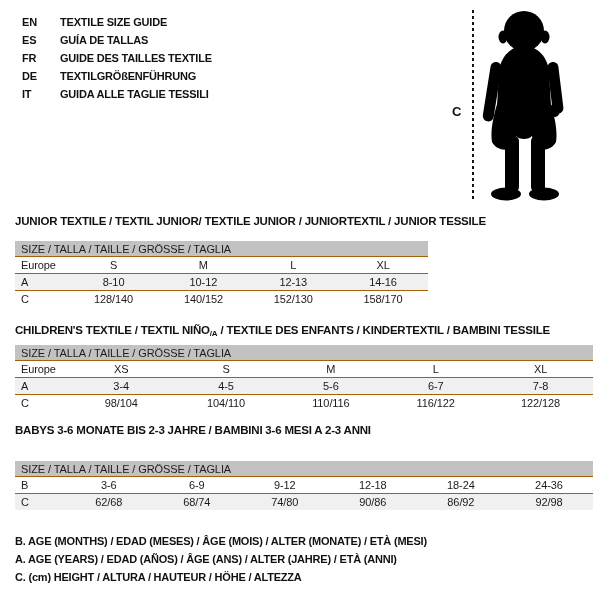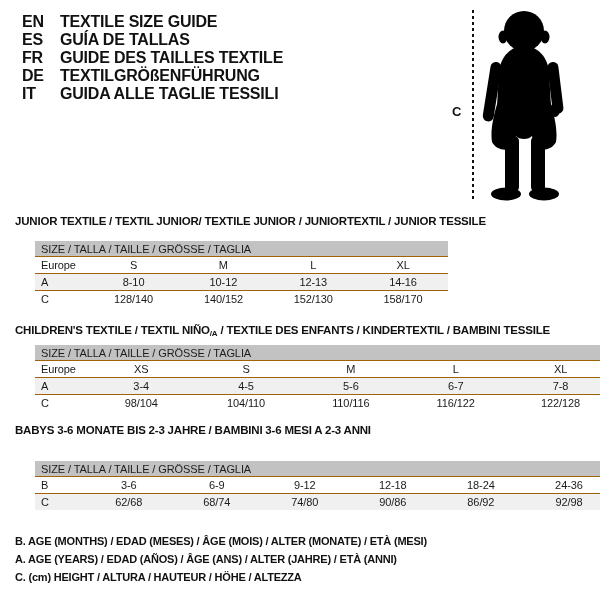--- a/index.html
+++ b/index.html
@@ -1,35 +1,35 @@
 <!DOCTYPE html>
 <html><head>
 <meta charset="utf-8">
 <style>
   html,body{margin:0;padding:0;background:#fff;}
   .page{position:relative;width:600px;height:600px;background:#fff;overflow:hidden;
         font-family:"Liberation Sans","DejaVu Sans",sans-serif;color:#111;}
 
   
   .lang-block{position:absolute;left:22px;top:13px;}
-  .lang-row{display:flex;font-weight:bold;font-size:16px;line-height:18px;letter-spacing:-0.2px;}
+  .lang-row{display:flex;font-weight:bold;font-size:11px;line-height:18px;letter-spacing:-0.2px;}
   .lang-code{width:38px;}
 
   
   .height-line{position:absolute;left:472px;top:10px;width:2px;height:192px;
     background:repeating-linear-gradient(to bottom,#111 0 3px,transparent 3px 6px);}
   .height-label{position:absolute;left:452px;top:104px;font-weight:bold;font-size:13px;}
   .baby{position:absolute;left:478px;top:6px;}
 
   
   .sec-title{position:absolute;left:15px;font-weight:bold;font-size:11.5px;letter-spacing:-0.2px;line-height:16px;}
   .sub{font-size:8px;vertical-align:-2px;}
 
   
-  table{position:absolute;left:15px;border-collapse:collapse;table-layout:fixed;margin-left:20px;}
+  table{position:absolute;left:15px;border-collapse:collapse;table-layout:fixed;}
   th,td{padding:0;font-size:11px;letter-spacing:-0.1px;}
   th.size-bar{background:#c2c2c2;text-align:left;padding-left:6px;font-weight:normal;
               height:15px;color:#1c1c1c;}
   td{height:16px;line-height:16px;text-align:center;color:#1a1a1a;}
   td.rowlabel{text-align:left;padding-left:6px;}
   tr.shaded td{background:#f0f0f0;}
   tr.data-row td{border-top:1px solid #a16207;}
 
   .t1{top:241px;width:413px;}
   .t2{top:345px;width:578px;}

